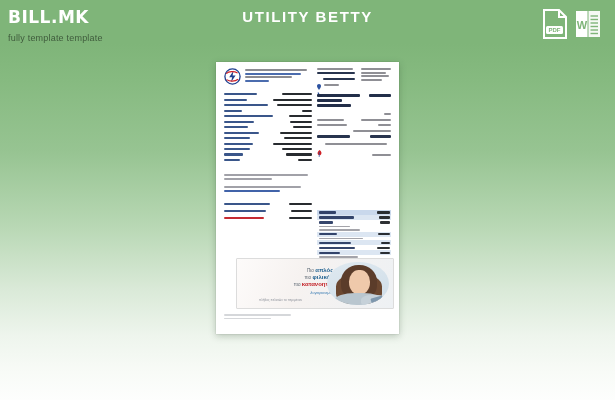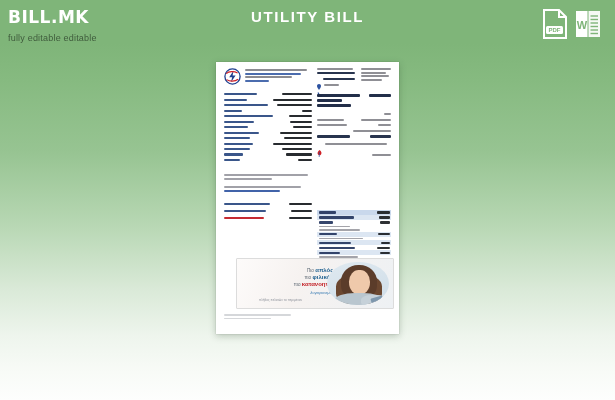--- a/index.html
+++ b/index.html
@@ -123,24 +123,24 @@
   .pfoot{position:absolute;left:8px;top:252px;width:167px;}
   .pfl{height:1.6px;background:#b9bcc2;border-radius:1px;margin-bottom:2px;opacity:.6;}
 </style>
 </head>
 <body>
 
 <div class="hdr">
 
   <div class="brand">
     <div class="brand-name">BILL.MK</div>
-    <div class="brand-sub">fully editable editable</div>
+    <div class="brand-sub">fully template template</div>
   </div>
 
-  <div class="doc-title">UTILITY BILL</div>
+  <div class="doc-title">UTILITY BETTY</div>
 
   <div class="icons">
     <span>
       <svg class="ic" viewBox="0 0 26 30">
         <path d="M2 1 h15 l7 7 v21 h-22 z" fill="none" stroke="#ffffff" stroke-width="2"></path>
         <path d="M17 1 v7 h7" fill="none" stroke="#ffffff" stroke-width="2"></path>
         <rect x="4" y="17" width="17" height="8" rx="1.5" fill="#ffffff"></rect>
         <text x="12.5" y="23.3" font-family="Liberation Sans, sans-serif" font-size="6" font-weight="bold" fill="#7fb579" text-anchor="middle">PDF</text>
       </svg>
     </span>

